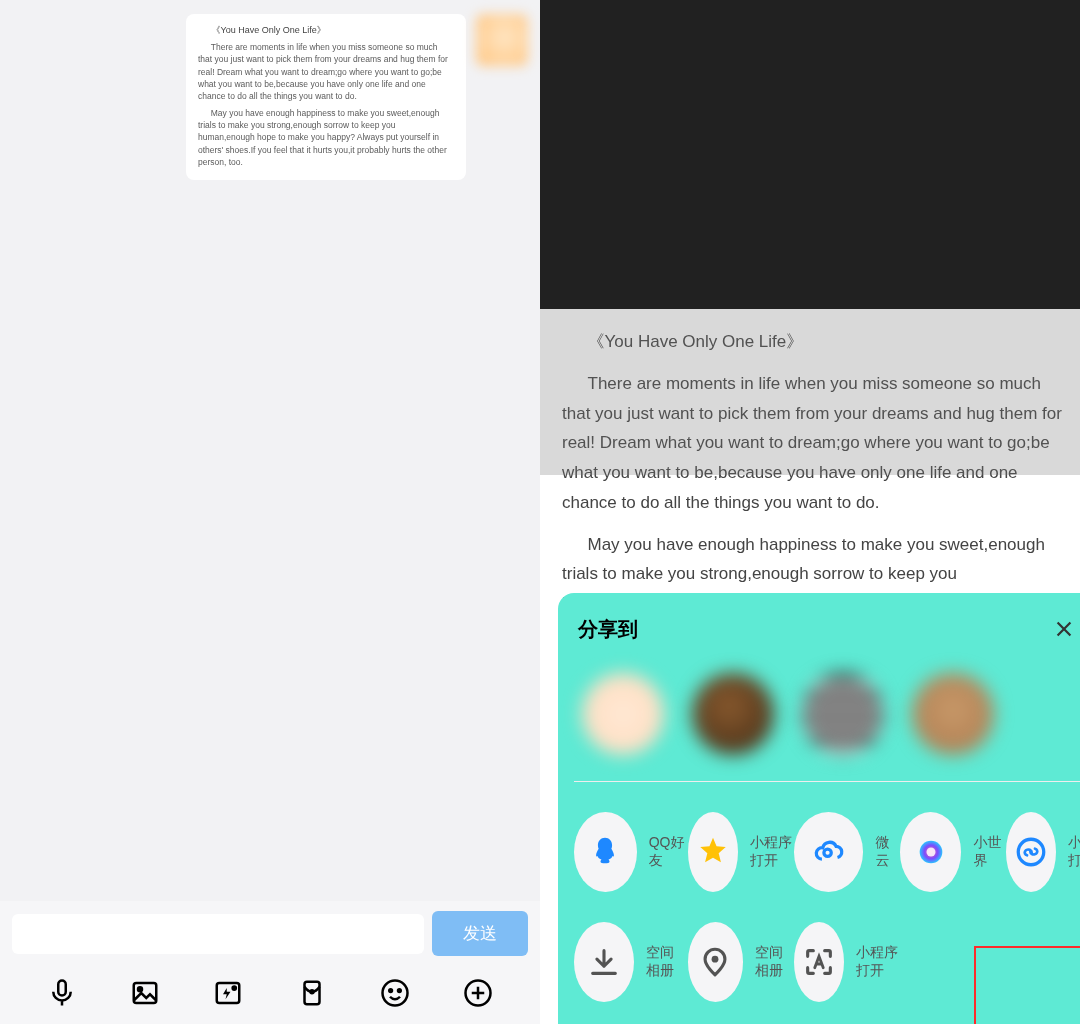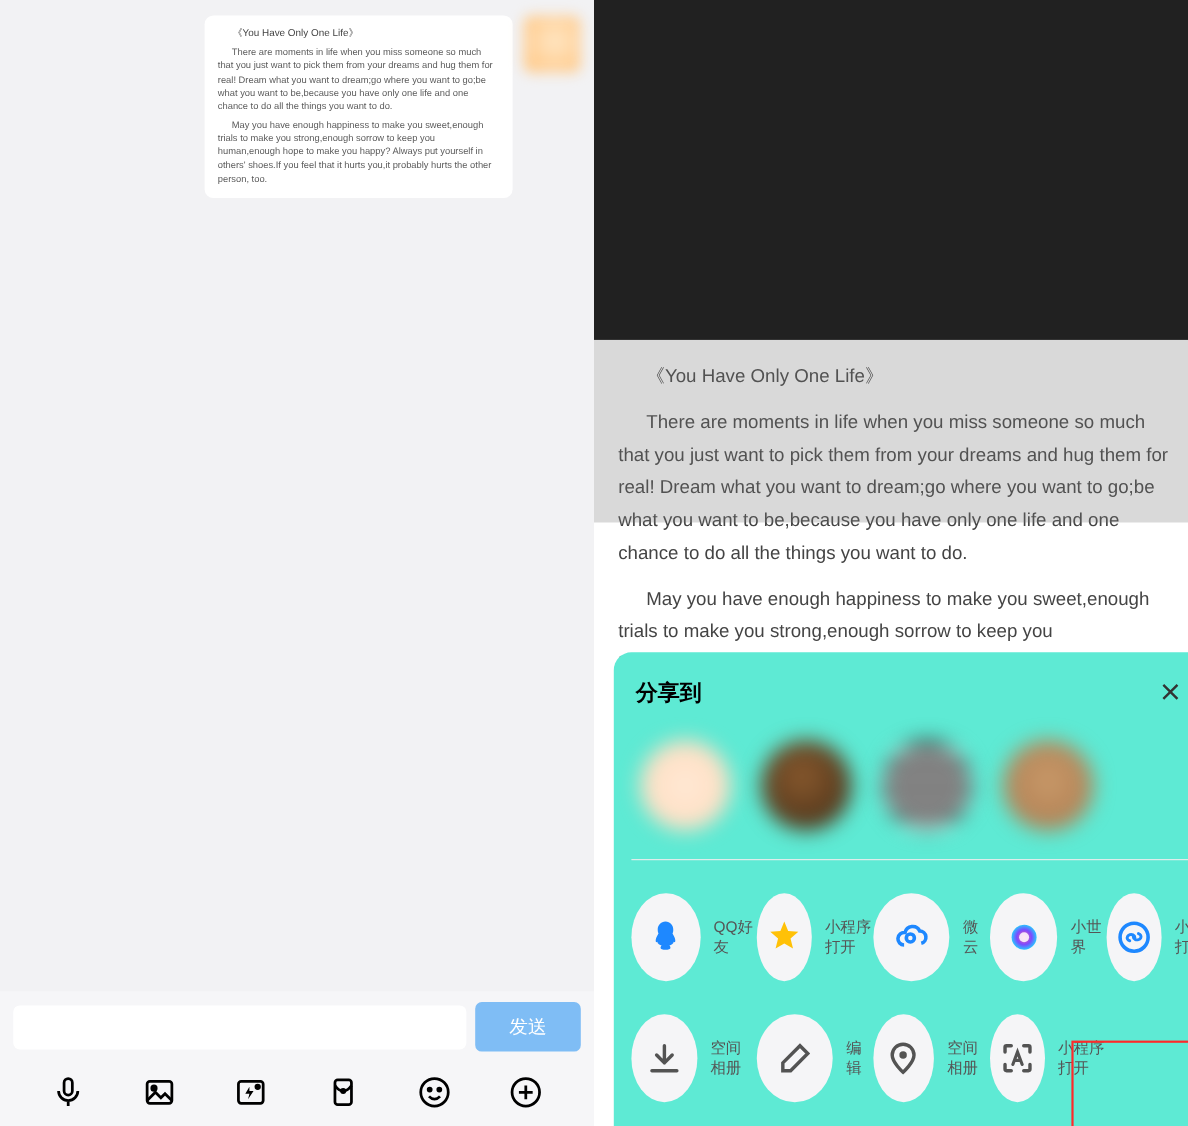--- a/index.html
+++ b/index.html
@@ -268,28 +268,20 @@
         <div class="act-circle">
             <svg viewBox="0 0 24 24">
               <path fill="none" stroke="#535353" stroke-width="2.2" stroke-linecap="round" d="M12 4v11m0 0l-5-5m5 5l5-5M4 20h16"></path>
             </svg>
           </div>
         <div class="act-label">空间相册</div>
       </div>
       <div class="act">
         <div class="act-circle">
             <svg viewBox="0 0 24 24">
-              <path fill="none" stroke="#535353" stroke-width="2.2" stroke-linecap="round" d="M4 20h5L20 9l-5-5L4 15v5z"></path>
-            </svg>
-          </div>
-        <div class="act-label">编辑</div>
-      </div>
-      <div class="act">
-        <div class="act-circle">
-            <svg viewBox="0 0 24 24">
               <path fill="none" stroke="#535353" stroke-width="2.2" d="M12 21s-7-6.2-7-11a7 7 0 1 1 14 0c0 4.8-7 11-7 11z"></path>
               <circle cx="12" cy="10" r="2.4" fill="#535353"></circle>
             </svg>
           </div>
         <div class="act-label">空间相册</div>
       </div>
       <div class="act" id="act-extract">
         <div class="act-circle">
             <svg viewBox="0 0 24 24">
               <path fill="none" stroke="#535353" stroke-width="2.2" stroke-linecap="round" d="M4 8V5a1 1 0 0 1 1-1h3M20 8V5a1 1 0 0 0-1-1h-3M4 16v3a1 1 0 0 0 1 1h3M20 16v3a1 1 0 0 1-1 1h-3"></path>

